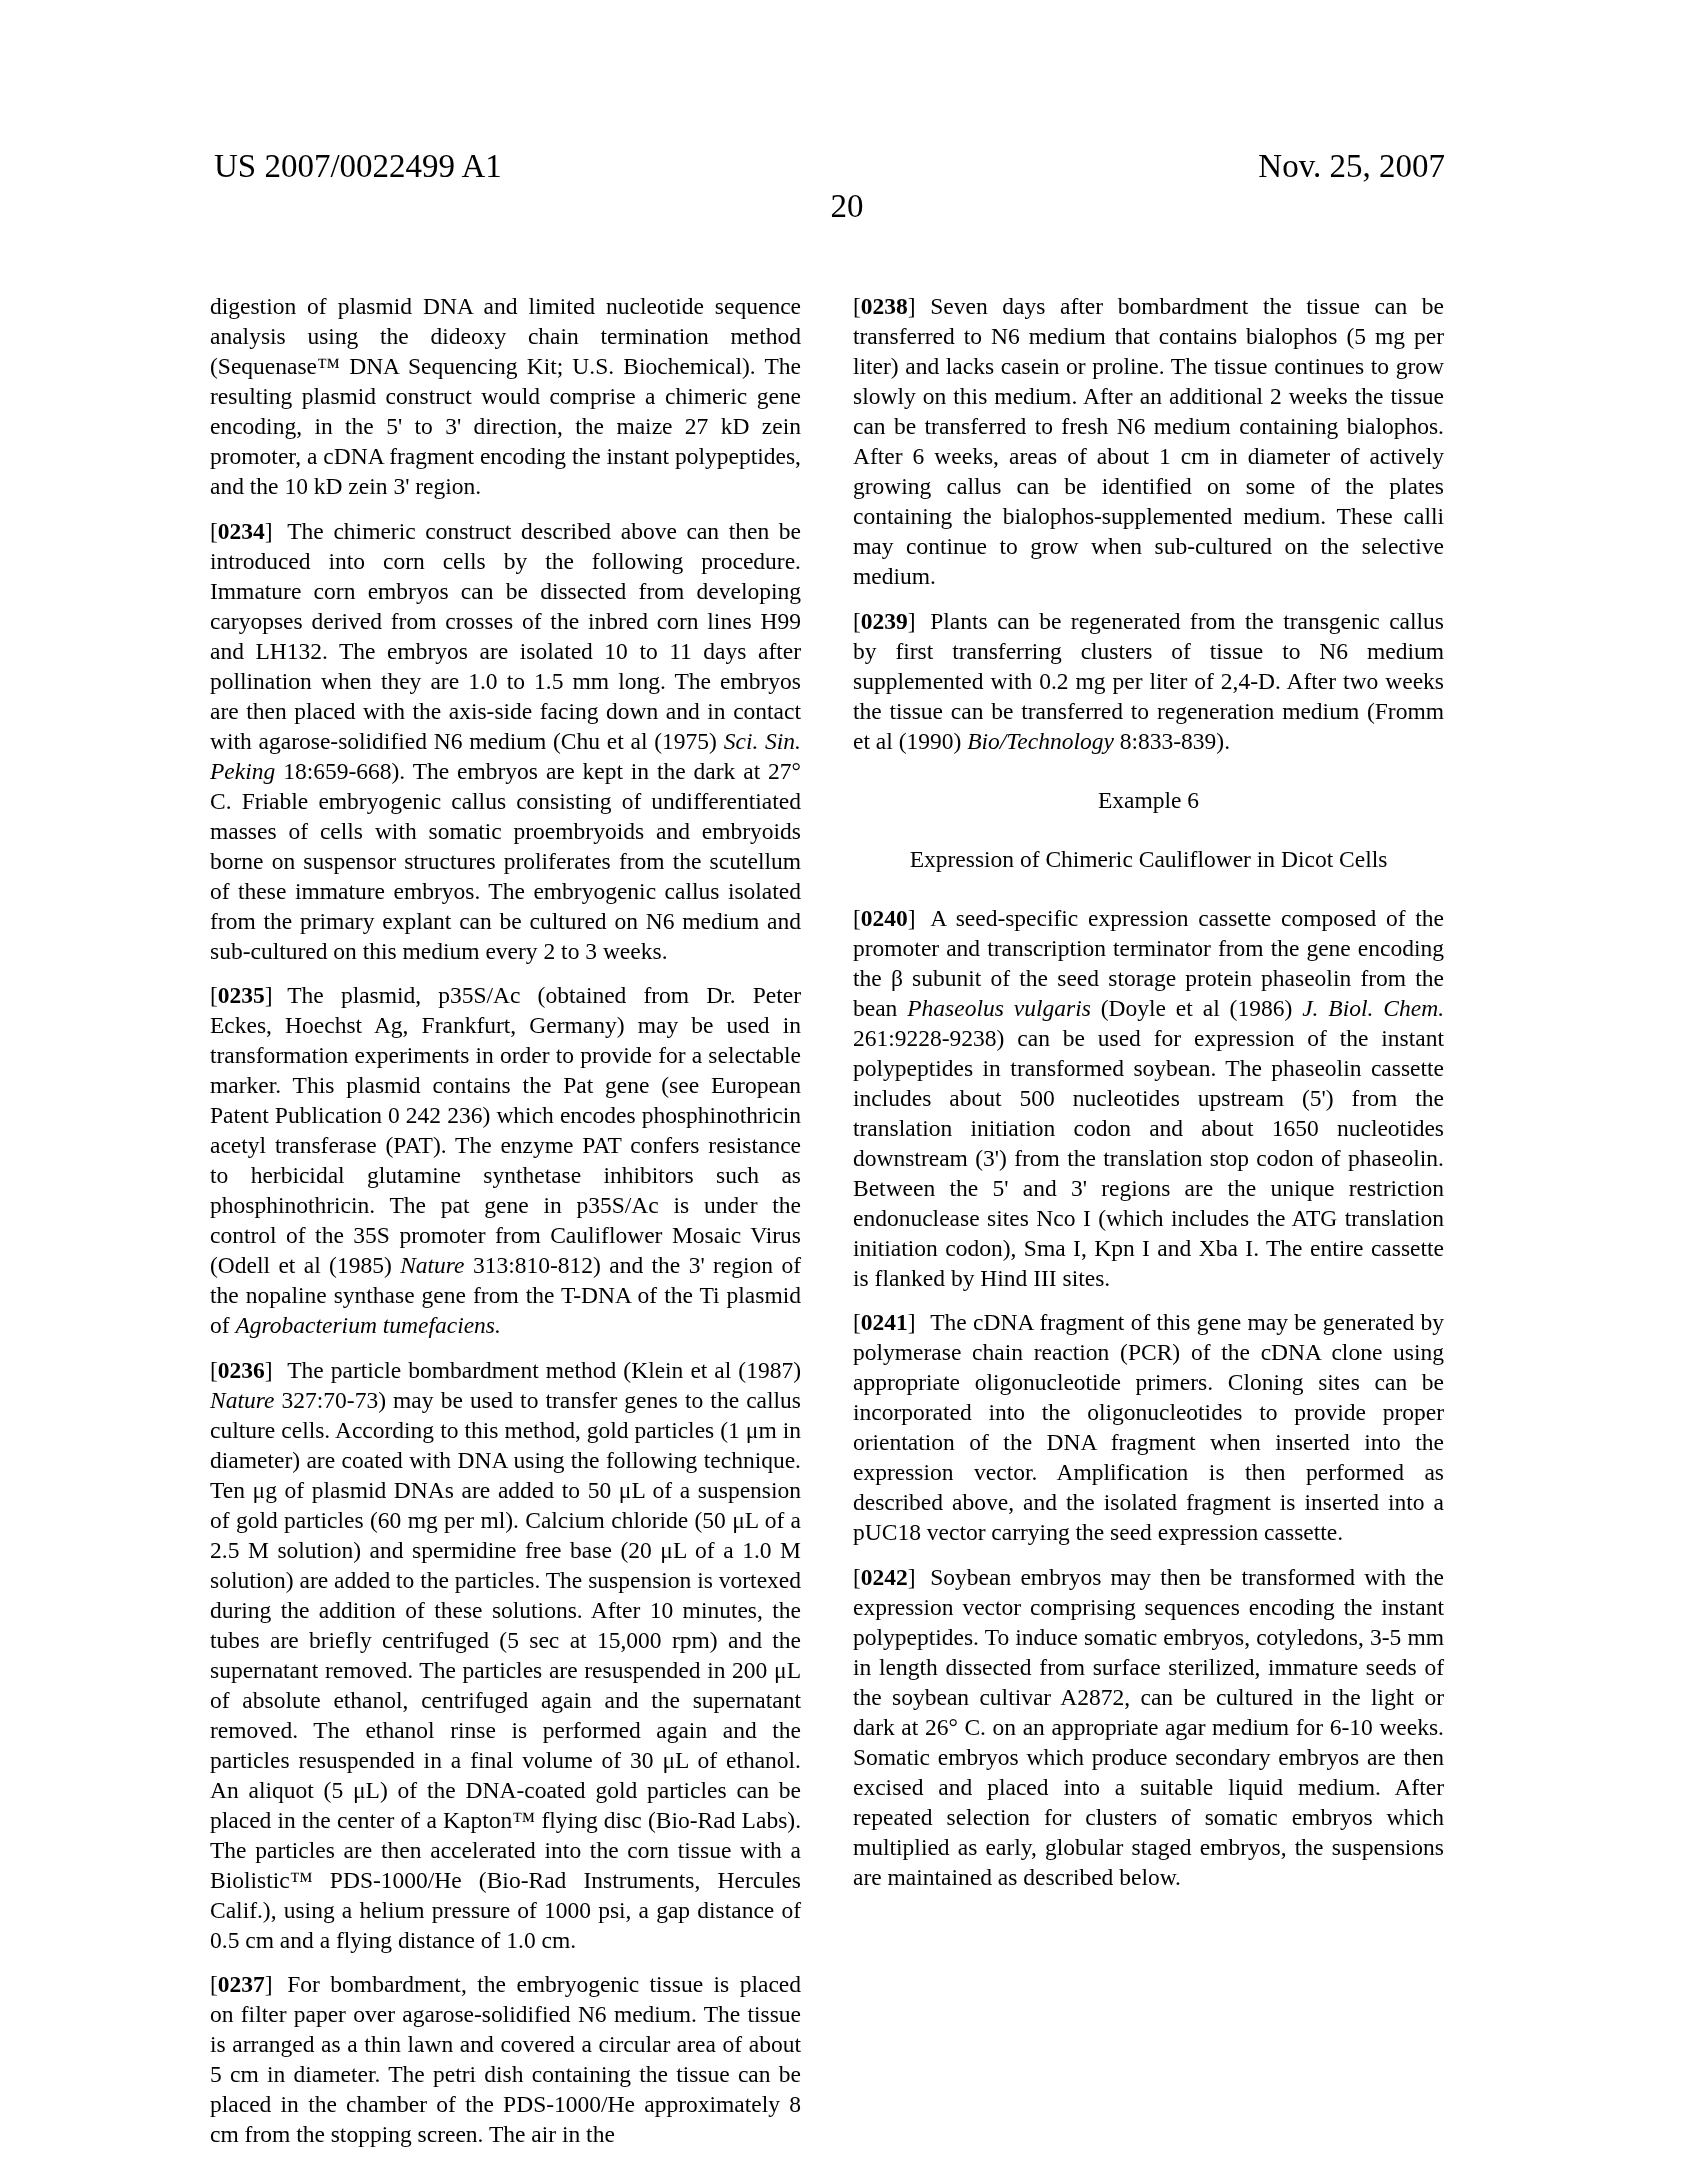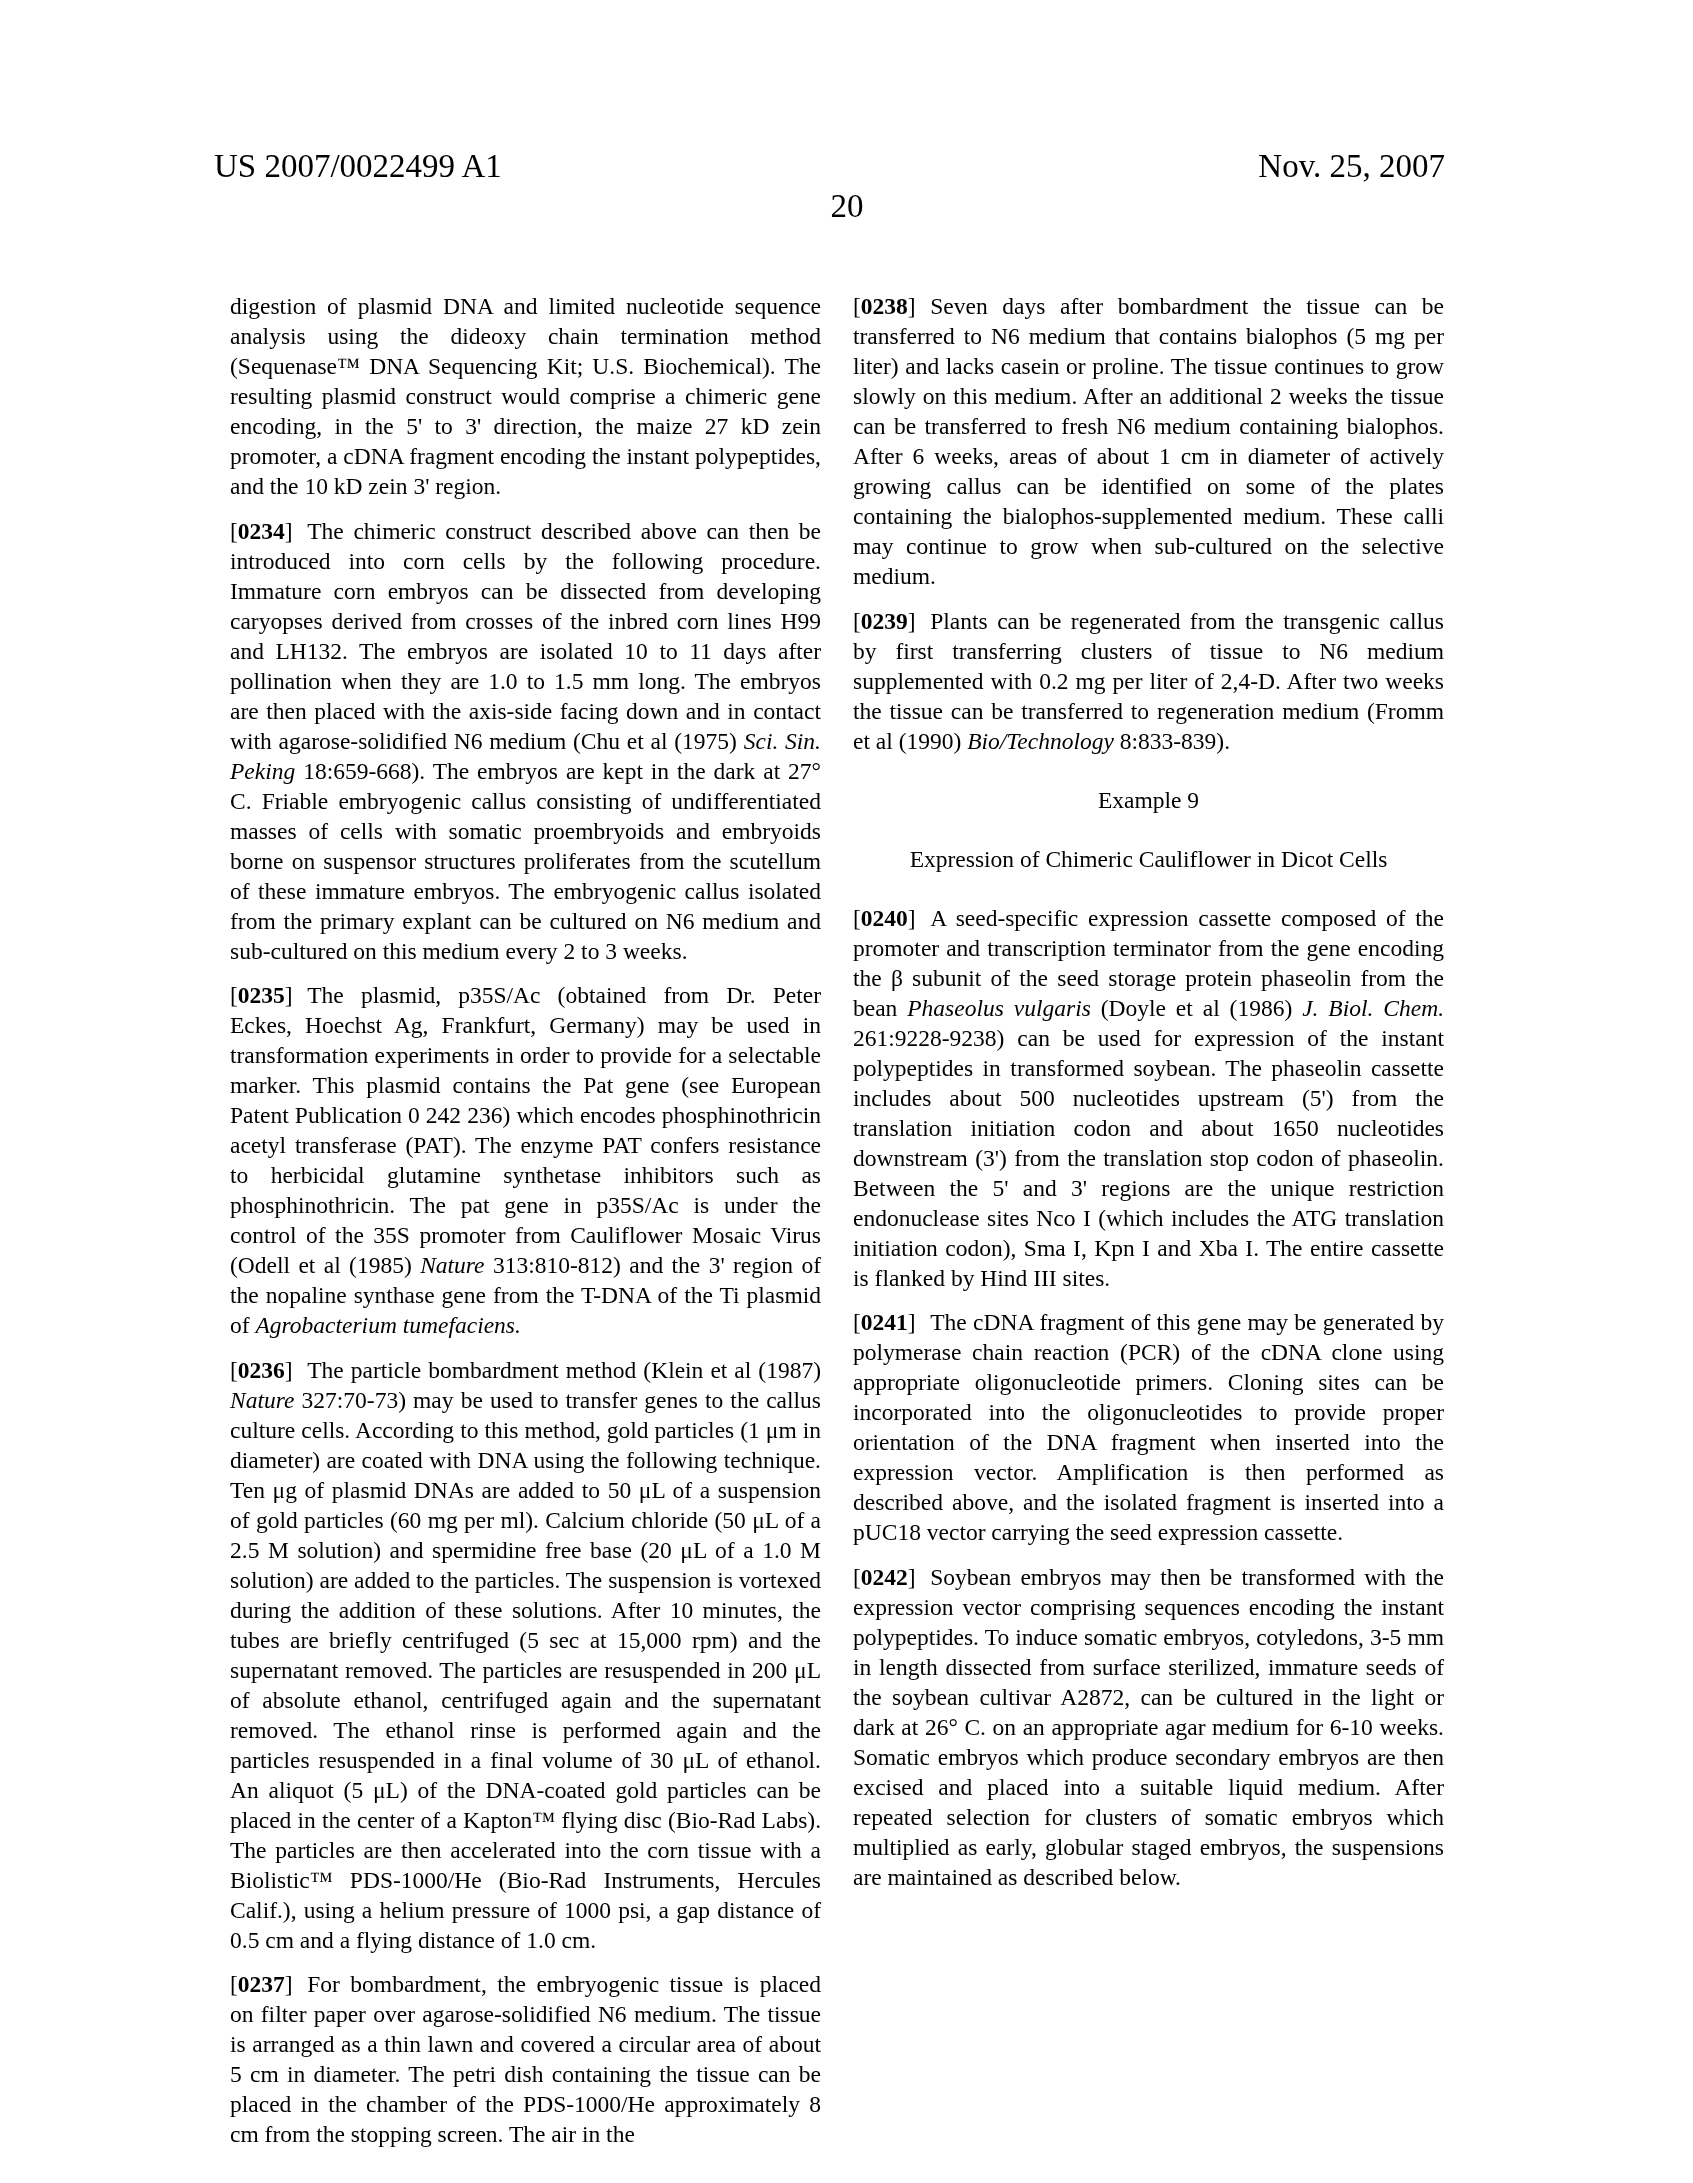--- a/index.html
+++ b/index.html
@@ -3,21 +3,21 @@
 <meta charset="utf-8">
 <style>
   html, body { margin:0; padding:0; background:#ffffff; }
   body { width:1694px; height:2183px; position:relative; overflow:hidden;
          font-family:"Liberation Serif", "DejaVu Serif", serif; color:#000; }
   .hdr { position:absolute; top:147px; font-size:33px; line-height:38px; }
   #pubno { left:214px; }
   #pubdate { right:249px; }
   #pageno { position:absolute; top:187px; left:0; width:1694px; text-align:center; font-size:33px; line-height:38px; }
   .col { position:absolute; top:291px; width:591px; font-size:23.5px; line-height:30px; }
-  #col-left { left:230px; }
+  #col-left { left:210px; }
   #col-right { left:853px; }
   .para { text-align:justify; margin:0 0 14.6px 0; hyphens:manual; }
   .pnum { font-weight:bold; }
   .brk { font-weight:normal; }
   .gap { display:inline-block; width:14.6px; }
   .center { text-align:center; margin:0; }
   .example { margin:29px 0 0 0; }
   .heading { margin:29px 0 29px 0; }
   i { font-style:italic; }
 </style>
@@ -38,21 +38,21 @@
       <p class="para"><span><span class="brk">[</span><span class="pnum">0236</span><span class="brk">]</span></span><span class="gap"></span><span>The particle bombardment method (Klein et al (1987) </span><i>Nature</i><span> 327:70-73) may be used to transfer genes to the callus culture cells. According to this method, gold particles (1 μm in diameter) are coated with DNA using the following technique. Ten μg of plasmid DNAs are added to 50 μL of a suspension of gold particles (60 mg per ml). Calcium chloride (50 μL of a 2.5 M solution) and spermidine free base (20 μL of a 1.0 M solution) are added to the particles. The suspension is vortexed during the addition of these solutions. After 10 minutes, the tubes are briefly centrifuged (5 sec at 15,000 rpm) and the supernatant removed. The particles are resuspended in 200 μL of absolute ethanol, centrifuged again and the supernatant removed. The ethanol rinse is performed again and the particles resuspended in a final volume of 30 μL of ethanol. An aliquot (5 μL) of the DNA-coated gold particles can be placed in the center of a Kapton™ flying disc (Bio-Rad Labs). The particles are then accelerated into the corn tissue with a Biolistic™ PDS-1000/He (Bio-Rad Instruments, Hercules Calif.), using a helium pressure of 1000 psi, a gap distance of 0.5 cm and a flying distance of 1.0 cm.</span></p>
       <p class="para"><span><span class="brk">[</span><span class="pnum">0237</span><span class="brk">]</span></span><span class="gap"></span><span>For bombardment, the embryogenic tissue is placed on filter paper over agarose-solidified N6 medium. The tissue is arranged as a thin lawn and covered a circular area of about 5 cm in diameter. The petri dish containing the tissue can be placed in the chamber of the PDS-1000/He approximately 8 cm from the stopping screen. The air in the</span></p>
     </div>
 </div>
 
 <div id="col-right" class="col">
   <div>
       <p class="para"><span><span class="brk">[</span><span class="pnum">0238</span><span class="brk">]</span></span><span class="gap"></span><span>Seven days after bombardment the tissue can be transferred to N6 medium that contains bialophos (5 mg per liter) and lacks casein or proline. The tissue continues to grow slowly on this medium. After an additional 2 weeks the tissue can be transferred to fresh N6 medium containing bialophos. After 6 weeks, areas of about 1 cm in diameter of actively growing callus can be identified on some of the plates containing the bialophos-supplemented medium. These calli may continue to grow when sub-cultured on the selective medium.</span></p>
       <p class="para"><span><span class="brk">[</span><span class="pnum">0239</span><span class="brk">]</span></span><span class="gap"></span><span>Plants can be regenerated from the transgenic callus by first transferring clusters of tissue to N6 medium supplemented with 0.2 mg per liter of 2,4-D. After two weeks the tissue can be transferred to regeneration medium (Fromm et al (1990) </span><i>Bio/Technology</i><span> 8:833-839).</span></p>
     </div>
-  <p class="center example">Example 9</p>
+  <p class="center example">Example 6</p>
   <p class="center heading">Expression of Chimeric Cauliflower in Dicot Cells</p>
   <div>
       <p class="para"><span><span class="brk">[</span><span class="pnum">0240</span><span class="brk">]</span></span><span class="gap"></span><span>A seed-specific expression cassette composed of the promoter and transcription terminator from the gene encoding the β subunit of the seed storage protein phaseolin from the bean </span><i>Phaseolus vulgaris</i><span> (Doyle et al (1986) </span><i>J. Biol. Chem.</i><span> 261:9228-9238) can be used for expression of the instant polypeptides in transformed soybean. The phaseolin cassette includes about 500 nucleotides upstream (5') from the translation initiation codon and about 1650 nucleotides downstream (3') from the translation stop codon of phaseolin. Between the 5' and 3' regions are the unique restriction endonuclease sites Nco I (which includes the ATG translation initiation codon), Sma I, Kpn I and Xba I. The entire cassette is flanked by Hind III sites.</span></p>
       <p class="para"><span><span class="brk">[</span><span class="pnum">0241</span><span class="brk">]</span></span><span class="gap"></span><span>The cDNA fragment of this gene may be generated by polymerase chain reaction (PCR) of the cDNA clone using appropriate oligonucleotide primers. Cloning sites can be incorporated into the oligonucleotides to provide proper orientation of the DNA fragment when inserted into the expression vector. Amplification is then performed as described above, and the isolated fragment is inserted into a pUC18 vector carrying the seed expression cassette.</span></p>
       <p class="para"><span><span class="brk">[</span><span class="pnum">0242</span><span class="brk">]</span></span><span class="gap"></span><span>Soybean embryos may then be transformed with the expression vector comprising sequences encoding the instant polypeptides. To induce somatic embryos, cotyledons, 3-5 mm in length dissected from surface sterilized, immature seeds of the soybean cultivar A2872, can be cultured in the light or dark at 26° C. on an appropriate agar medium for 6-10 weeks. Somatic embryos which produce secondary embryos are then excised and placed into a suitable liquid medium. After repeated selection for clusters of somatic embryos which multiplied as early, globular staged embryos, the suspensions are maintained as described below.</span></p>
     </div>
 </div>
 
 
 </body></html>

